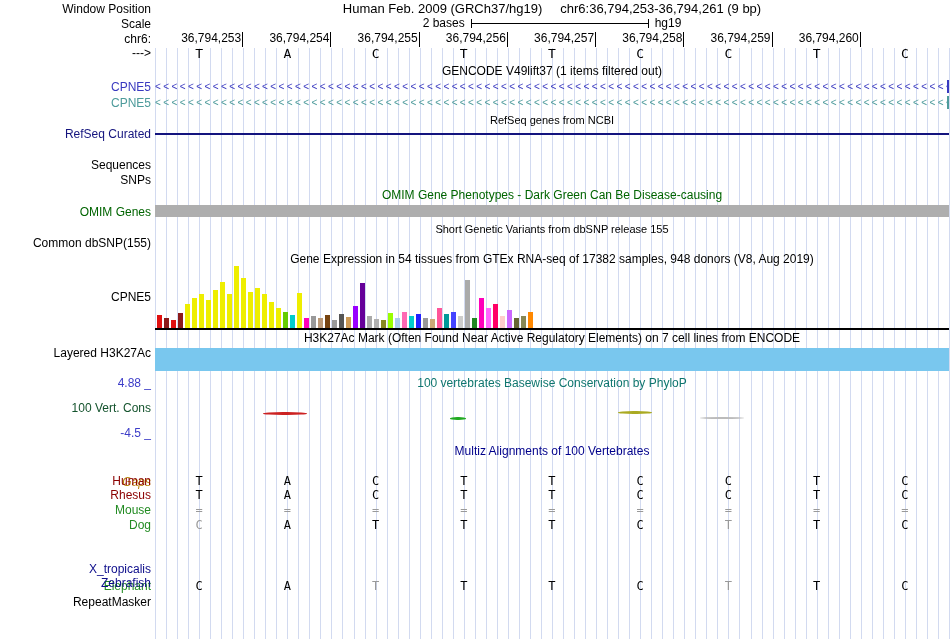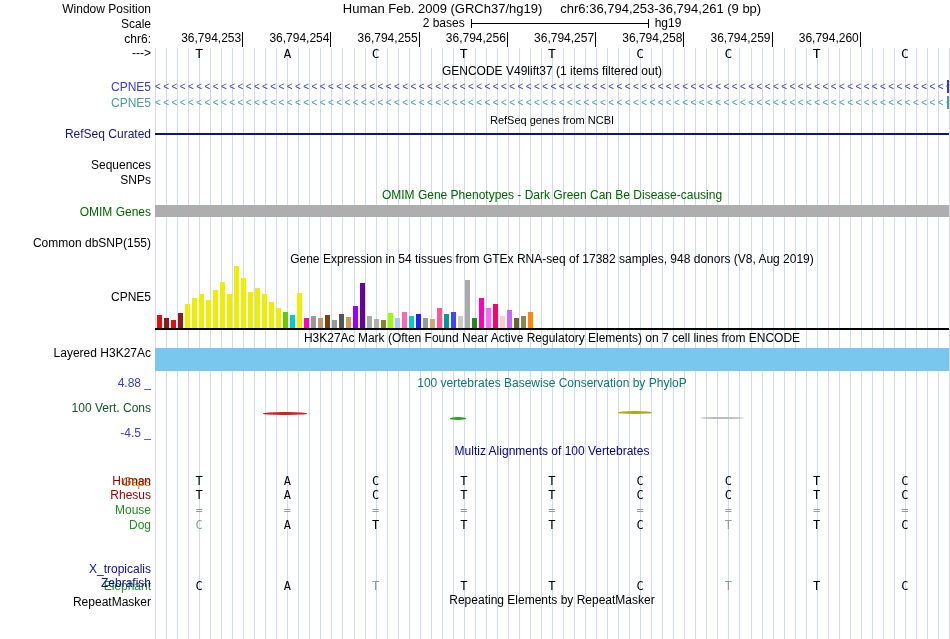--- a/index.html
+++ b/index.html
@@ -174,20 +174,21 @@
   <div class="track arrow-row" style="top: 80px; color: rgb(57, 57, 192);">&lt;&lt;&lt;&lt;&lt;&lt;&lt;&lt;&lt;&lt;&lt;&lt;&lt;&lt;&lt;&lt;&lt;&lt;&lt;&lt;&lt;&lt;&lt;&lt;&lt;&lt;&lt;&lt;&lt;&lt;&lt;&lt;&lt;&lt;&lt;&lt;&lt;&lt;&lt;&lt;&lt;&lt;&lt;&lt;&lt;&lt;&lt;&lt;&lt;&lt;&lt;&lt;&lt;&lt;&lt;&lt;&lt;&lt;&lt;&lt;&lt;&lt;&lt;&lt;&lt;&lt;&lt;&lt;&lt;&lt;&lt;&lt;&lt;&lt;&lt;&lt;&lt;&lt;&lt;&lt;&lt;&lt;&lt;&lt;&lt;&lt;&lt;&lt;&lt;&lt;&lt;&lt;&lt;&lt;&lt;&lt;&lt;&lt;&lt;&lt;&lt;&lt;&lt;&lt;&lt;&lt;&lt;&lt;&lt;&lt;&lt;&lt;&lt;&lt;&lt;&lt;&lt;&lt;&lt;&lt;&lt;&lt;&lt;&lt;&lt;&lt;&lt;&lt;&lt;&lt;&lt;&lt;&lt;&lt;&lt;&lt;&lt;&lt;&lt;&lt;&lt;&lt;&lt;&lt;&lt;&lt;&lt;&lt;&lt;&lt;</div>
   <div class="track arrow-row" style="top: 96px; color: rgb(77, 155, 155);">&lt;&lt;&lt;&lt;&lt;&lt;&lt;&lt;&lt;&lt;&lt;&lt;&lt;&lt;&lt;&lt;&lt;&lt;&lt;&lt;&lt;&lt;&lt;&lt;&lt;&lt;&lt;&lt;&lt;&lt;&lt;&lt;&lt;&lt;&lt;&lt;&lt;&lt;&lt;&lt;&lt;&lt;&lt;&lt;&lt;&lt;&lt;&lt;&lt;&lt;&lt;&lt;&lt;&lt;&lt;&lt;&lt;&lt;&lt;&lt;&lt;&lt;&lt;&lt;&lt;&lt;&lt;&lt;&lt;&lt;&lt;&lt;&lt;&lt;&lt;&lt;&lt;&lt;&lt;&lt;&lt;&lt;&lt;&lt;&lt;&lt;&lt;&lt;&lt;&lt;&lt;&lt;&lt;&lt;&lt;&lt;&lt;&lt;&lt;&lt;&lt;&lt;&lt;&lt;&lt;&lt;&lt;&lt;&lt;&lt;&lt;&lt;&lt;&lt;&lt;&lt;&lt;&lt;&lt;&lt;&lt;&lt;&lt;&lt;&lt;&lt;&lt;&lt;&lt;&lt;&lt;&lt;&lt;&lt;&lt;&lt;&lt;&lt;&lt;&lt;&lt;&lt;&lt;&lt;&lt;&lt;&lt;&lt;&lt;&lt;</div>
 
   <div class="ct small" style="top:113px">RefSeq genes from NCBI</div>
   <div id="refseq-line" class="track" style="background: rgb(20, 20, 126);"></div>
 
 
   <div class="ct" style="top: 188px; color: rgb(0, 100, 0);">OMIM Gene Phenotypes - Dark Green Can Be Disease-causing</div>
   <div id="omim-bar" class="track" style="background: rgb(174, 174, 174);"></div>
 
+  <div class="ct small" style="top:222px">Short Genetic Variants from dbSNP release 155</div>
 
   <div class="ct" style="top:252px">Gene Expression in 54 tissues from GTEx RNA-seq of 17382 samples, 948 donors (V8, Aug 2019)</div>
   <div id="gtex-bars" class="track">
       <div class="gtex-bar" style="left: 2px; height: 13px; background: rgb(224, 16, 16);"></div>
       <div class="gtex-bar" style="left: 9px; height: 10px; background: rgb(139, 26, 26);"></div>
       <div class="gtex-bar" style="left: 16px; height: 8px; background: rgb(224, 16, 16);"></div>
       <div class="gtex-bar" style="left: 23px; height: 15px; background: rgb(139, 26, 26);"></div>
       <div class="gtex-bar" style="left: 30px; height: 24px; background: rgb(238, 238, 0);"></div>
       <div class="gtex-bar" style="left: 37px; height: 30px; background: rgb(238, 238, 0);"></div>
       <div class="gtex-bar" style="left: 44px; height: 34px; background: rgb(238, 238, 0);"></div>
@@ -318,15 +319,14 @@
         <div class="mz-cell mono" style="left: 860.778px; width: 88.2222px;">C</div>
       </div>
       <div class="mz-row" style="top: 102.62px;">
         <div class="mz-label" style="color: rgb(13, 13, 139);">X_tropicalis</div>
       </div>
       <div class="mz-row" style="top: 117.28px;">
         <div class="mz-label" style="color: rgb(13, 13, 139);">Zebrafish</div>
       </div>
     </div>
 
-  <div class="ct" style="top:593px">Repeating Elements by RepeatMasker</div>
 
 </div>
 
 </body></html>

